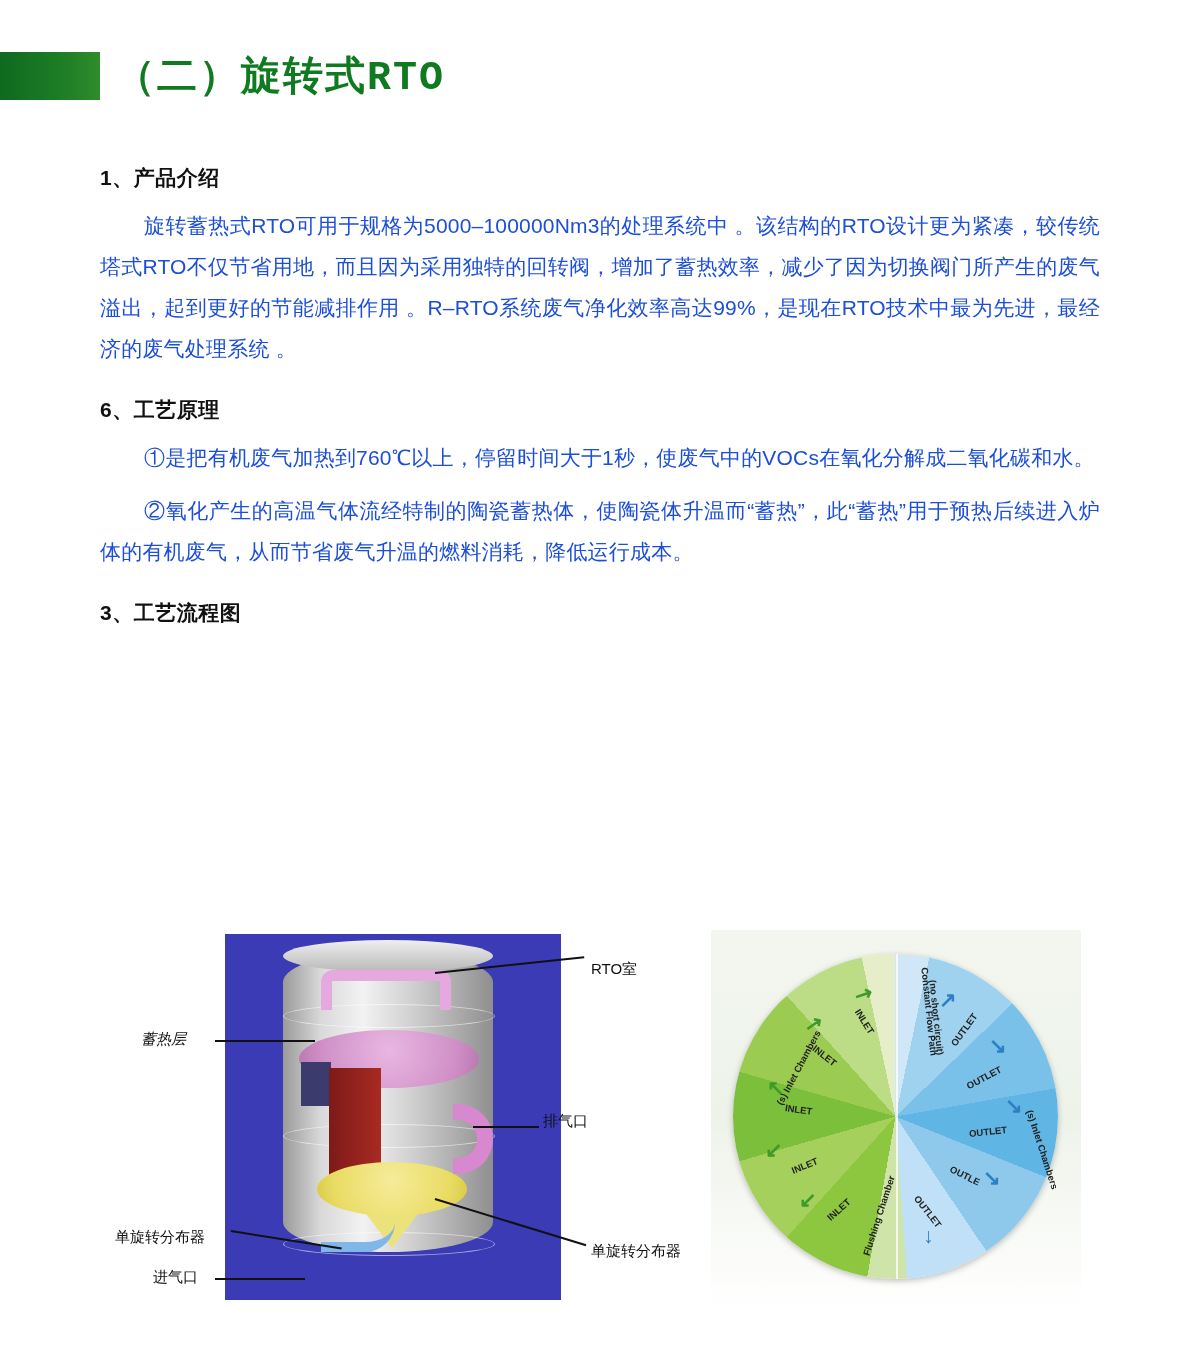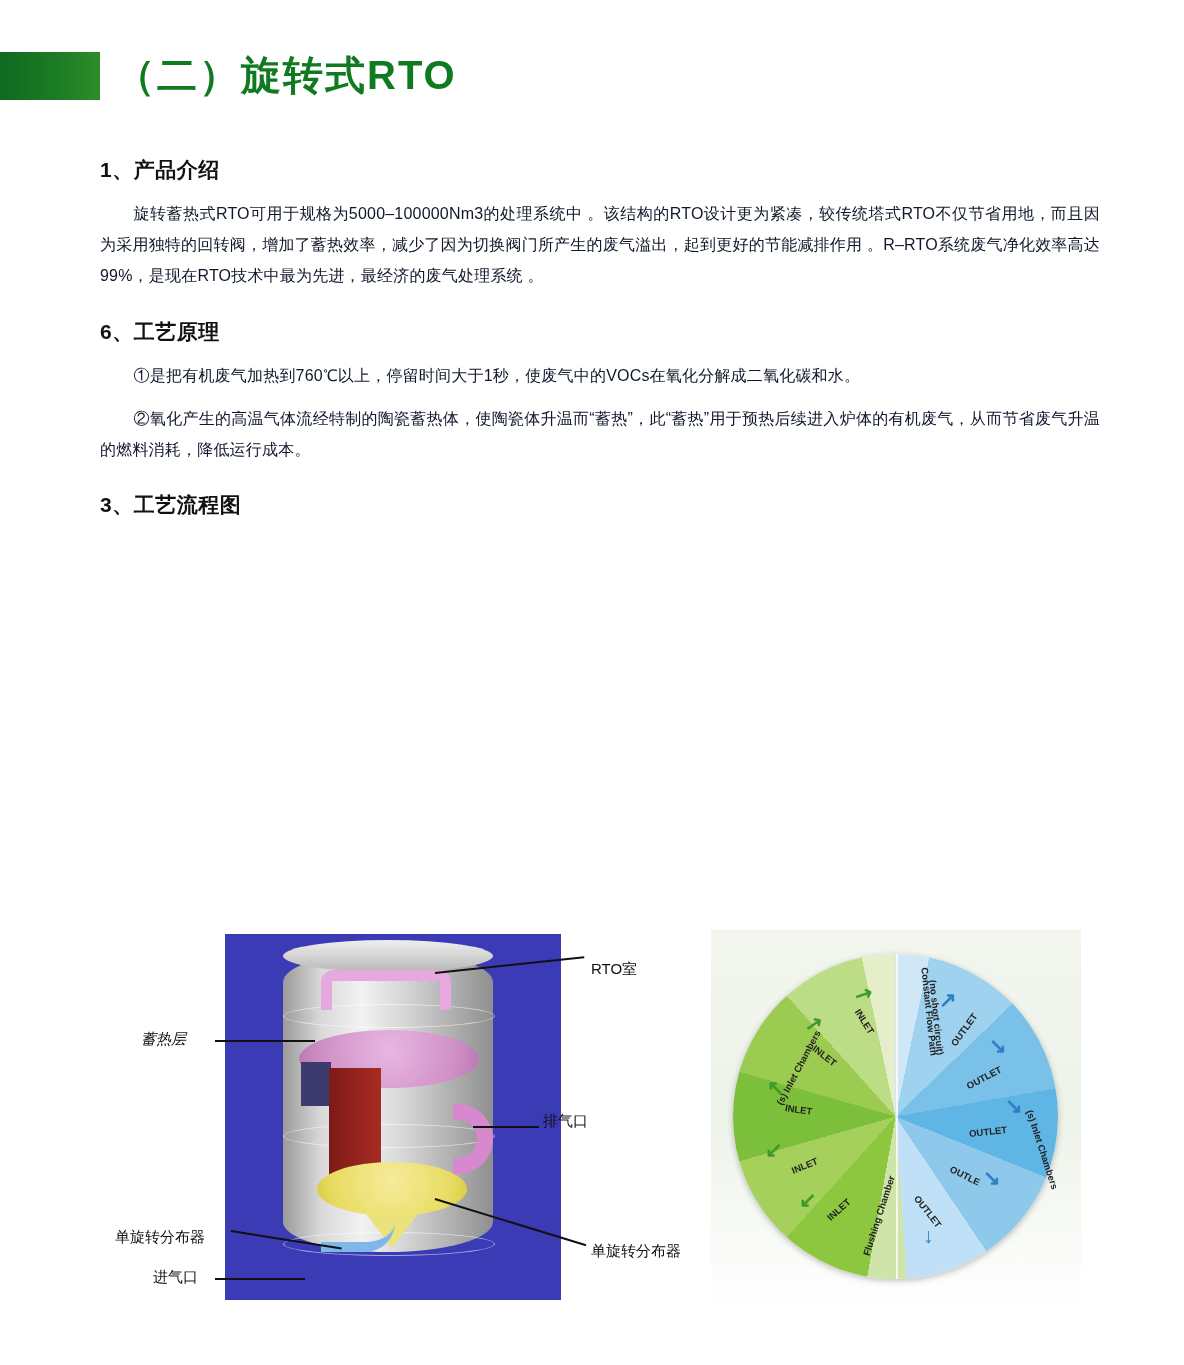--- a/index.html
+++ b/index.html
@@ -31,49 +31,50 @@
   }
   .header-title {
     position: absolute;
     left: 115px;
     top: 48px;
     font-size: 40px;
     font-weight: bold;
     letter-spacing: 2px;
     color: #0f7a20;
     white-space: nowrap;
+    font-family: Liberation Mono, monospace;
   }
 
   
   .content {
     position: absolute;
     left: 100px;
     top: 152px;
     width: 1000px;
   }
 
   h2.section-title {
     font-size: 21px;
     font-weight: bold;
-    margin: 4px 0 14px 0;
+    margin: 12px 0 14px 0;
     color: #111111;
     letter-spacing: 0.5px;
   }
 
   .section {
     margin-bottom: 26px;
   }
 
   p.para {
-    font-size: 16px;
+    font-size: 21px;
     line-height: 1.95;
     margin: 12px 0 2px 0;
     text-indent: 2.1em;
     text-align: justify;
-    color: #0f172a;
+    color: #1d4ed8;
     letter-spacing: 0.2px;
   }
 
   .gap-top {
     margin-top: 8px;
   }
 
   
   .figures {
     position: absolute;

